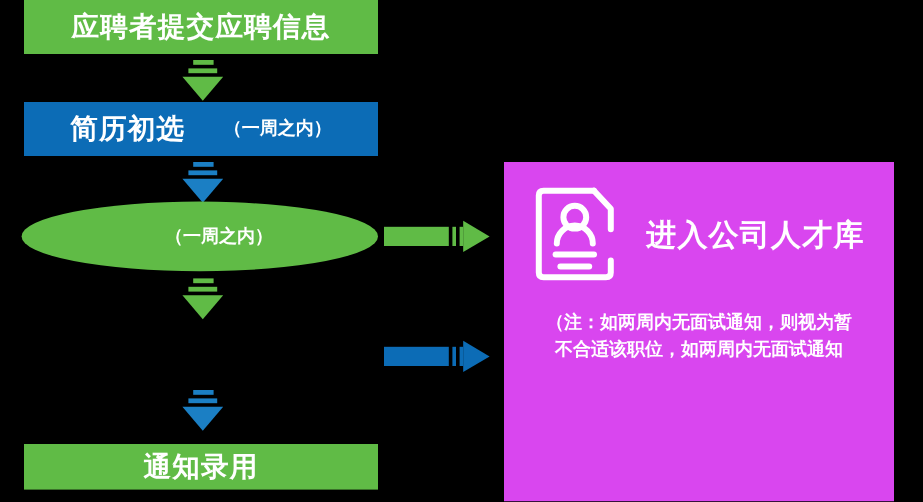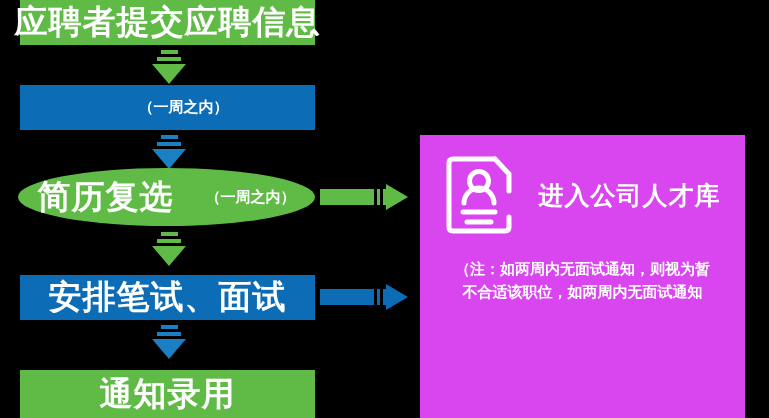--- a/index.html
+++ b/index.html
@@ -21,21 +21,21 @@
     position: absolute;
     display: flex;
     align-items: center;
     justify-content: center;
     color: #ffffff;
     box-sizing: border-box;
     text-align: center;
     white-space: nowrap;
   }
   .node .main-label {
-    font-size: 33px;
+    font-size: 23px;
     font-weight: bold;
     letter-spacing: 1px;
   }
   .node .sub-label {
     font-size: 15px;
     font-weight: bold;
     margin-left: 32px;
     letter-spacing: 0px;
   }
   .box-green { background: #60bb46; }
@@ -146,57 +146,54 @@
 
   <div class="arrow-down ad-green" style="left:152px; top:50px;">
     <div class="bar bar1"></div>
     <div class="gap1"></div>
     <div class="bar bar2"></div>
     <div class="gap2"></div>
     <div class="head"></div>
   </div>
 
   <div class="node box-blue" style="left:20px; top:85px; width:295px; height:45px;">
+    <span class="main-label">简历初选</span>
     <span class="sub-label">（一周之内）</span>
   </div>
 
   <div class="arrow-down ad-blue" style="left:152px; top:135px;">
     <div class="bar bar1"></div>
     <div class="gap1"></div>
     <div class="bar bar2"></div>
     <div class="gap2"></div>
     <div class="head"></div>
   </div>
 
   <div class="node ellipse" style="left:18px; top:168px; width:297px; height:58px;">
-    <span class="main-label">简历复选</span>
     <span class="sub-label">（一周之内）</span>
   </div>
 
   <div class="arrow-down ad-green" style="left:152px; top:232px;">
     <div class="bar bar1"></div>
     <div class="gap1"></div>
     <div class="bar bar2"></div>
     <div class="gap2"></div>
     <div class="head"></div>
   </div>
 
-  <div class="node box-blue" style="left:20px; top:275px; width:295px; height:45px;">
-    <span class="main-label">安排笔试、面试</span>
-  </div>
 
   <div class="arrow-down ad-blue" style="left:152px; top:325px;">
     <div class="bar bar1"></div>
     <div class="gap1"></div>
     <div class="bar bar2"></div>
     <div class="gap2"></div>
     <div class="head"></div>
   </div>
 
-  <div class="node box-green" style="left:20px; top:370px; width:295px; height:48px;">
+  <div class="node box-green" style="left:20px; top:370px; width:295px; height:38px;">
     <span class="main-label">通知录用</span>
   </div>
 
   <div class="arrow-right ar-green" style="left:320px; top:184px;">
     <div class="shaft" style="width:54px;"></div>
     <div class="slitgap"></div>
     <div class="slit"></div>
     <div class="slitgap"></div>
     <div class="slit"></div>
     <div class="head"></div>

